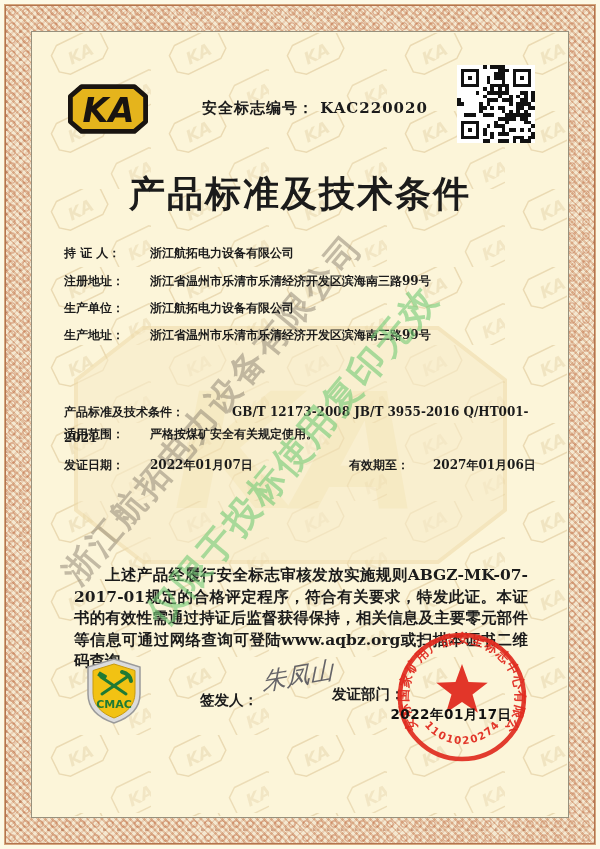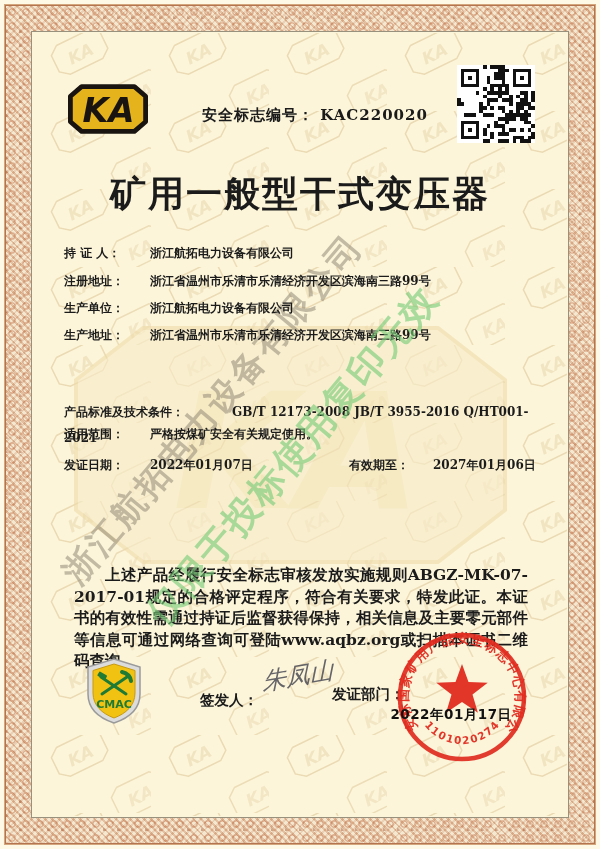--- a/index.html
+++ b/index.html
@@ -24,21 +24,21 @@
   .wm-grey{left:88px;top:548px;transform:rotate(-50deg);transform-origin:0 100%;
     font-family:"DejaVu Serif","Liberation Serif",serif;font-size:34px;letter-spacing:3px;
     color:rgba(142,132,115,.52);z-index:3;}
   .wm-green{left:174px;top:586px;transform:rotate(-50deg);transform-origin:0 100%;
     font-family:"DejaVu Serif","Liberation Serif",serif;font-size:37px;letter-spacing:2px;
     color:rgba(118,204,120,.62);z-index:6;}
 
   .ct{position:absolute;z-index:4;color:#1b1b1b;}
 
   .ka-logo{left:68px;top:84px;width:80px;height:50px;}
-  .certno{left:150px;top:106px;width:330px;text-align:center;
+  .certno{left:150px;top:99px;width:330px;text-align:center;
     font-family:"DejaVu Serif","Liberation Serif",serif;font-size:15px;font-weight:600;letter-spacing:1px;}
   .qr{left:457px;top:65px;width:78px;height:78px;background:#fff;padding:0;}
   .title{left:0;top:170px;width:600px;text-align:center;
     font-family:"DejaVu Serif","Liberation Serif",serif;font-size:36px;font-weight:bold;letter-spacing:2px;}
 
   .row{position:absolute;left:64px;right:46px;font-size:12px;line-height:26px;}
   .row .lbl{display:inline-block;width:86px;font-weight:bold;vertical-align:top;}
   .row .lbl.wide{width:168px;}
   .row .val{font-family:"DejaVu Serif","Liberation Serif",serif;font-weight:bold;}
   .r0{top:240px}.r1{top:268px}.r2{top:295px}.r3{top:322px}
@@ -248,21 +248,21 @@
         <rect x="11" y="20" width="1" height="1"></rect>
         <rect x="12" y="20" width="1" height="1"></rect>
         <rect x="13" y="20" width="1" height="1"></rect>
         <rect x="15" y="20" width="1" height="1"></rect>
         <rect x="17" y="20" width="1" height="1"></rect>
         <rect x="18" y="20" width="1" height="1"></rect>
         <rect x="19" y="20" width="1" height="1"></rect>
       </g>
   </svg>
 
-  <div class="ct title">矿用一般型干式变压器</div>
+  <div class="ct title">产品标准及技术条件</div>
 
   <div class="ct row r0"><span class="lbl">持 证 人：</span><span class="val">浙江航拓电力设备有限公司</span></div>
   <div class="ct row r1"><span class="lbl">注册地址：</span><span class="val">浙江省温州市乐清市乐清经济开发区滨海南三路99号</span></div>
   <div class="ct row r2"><span class="lbl">生产单位：</span><span class="val">浙江航拓电力设备有限公司</span></div>
   <div class="ct row r3"><span class="lbl">生产地址：</span><span class="val">浙江省温州市乐清市乐清经济开发区滨海南三路99号</span></div>
   <div class="ct row r6"><span class="lbl wide">产品标准及技术条件：</span><span class="val">GB/T 12173-2008 JB/T 3955-2016 Q/HT001-2021</span></div>
   <div class="ct row r7"><span class="lbl">适用范围：</span><span class="val">严格按煤矿安全有关规定使用。</span></div>
 
   <div class="ct row daterow">
     <span class="lbl">发证日期：</span><span class="val">2022年01月07日</span>

